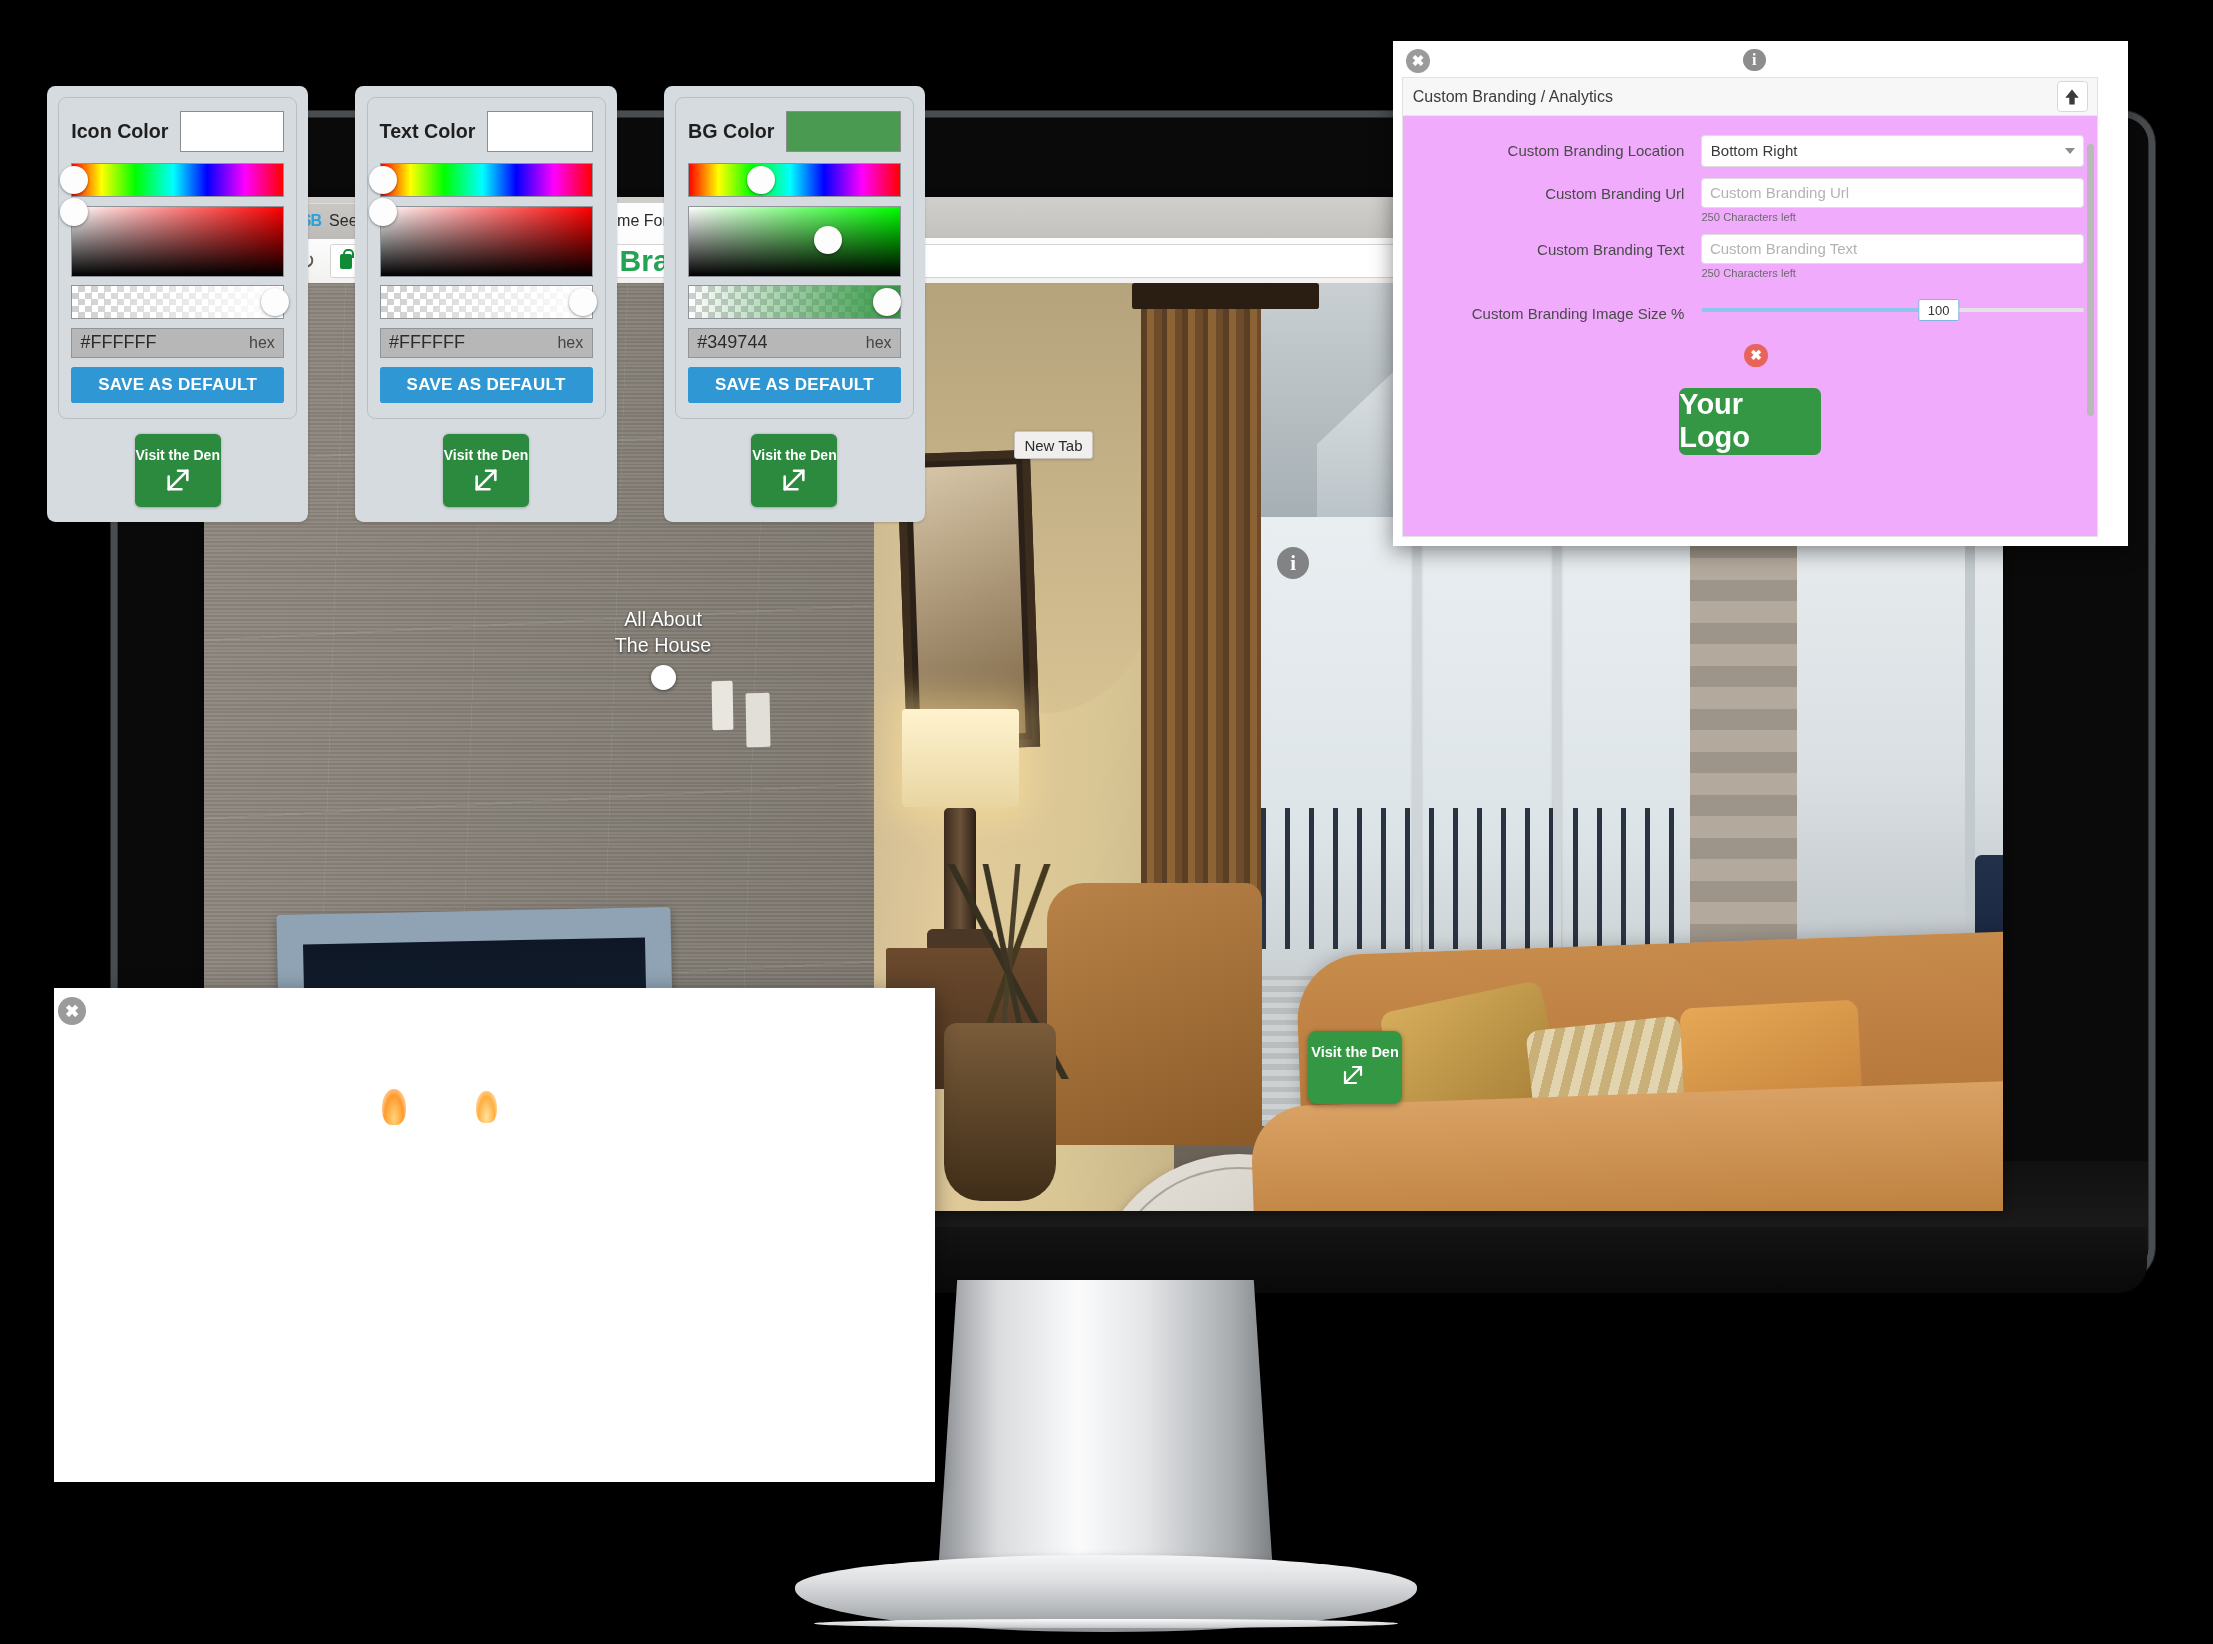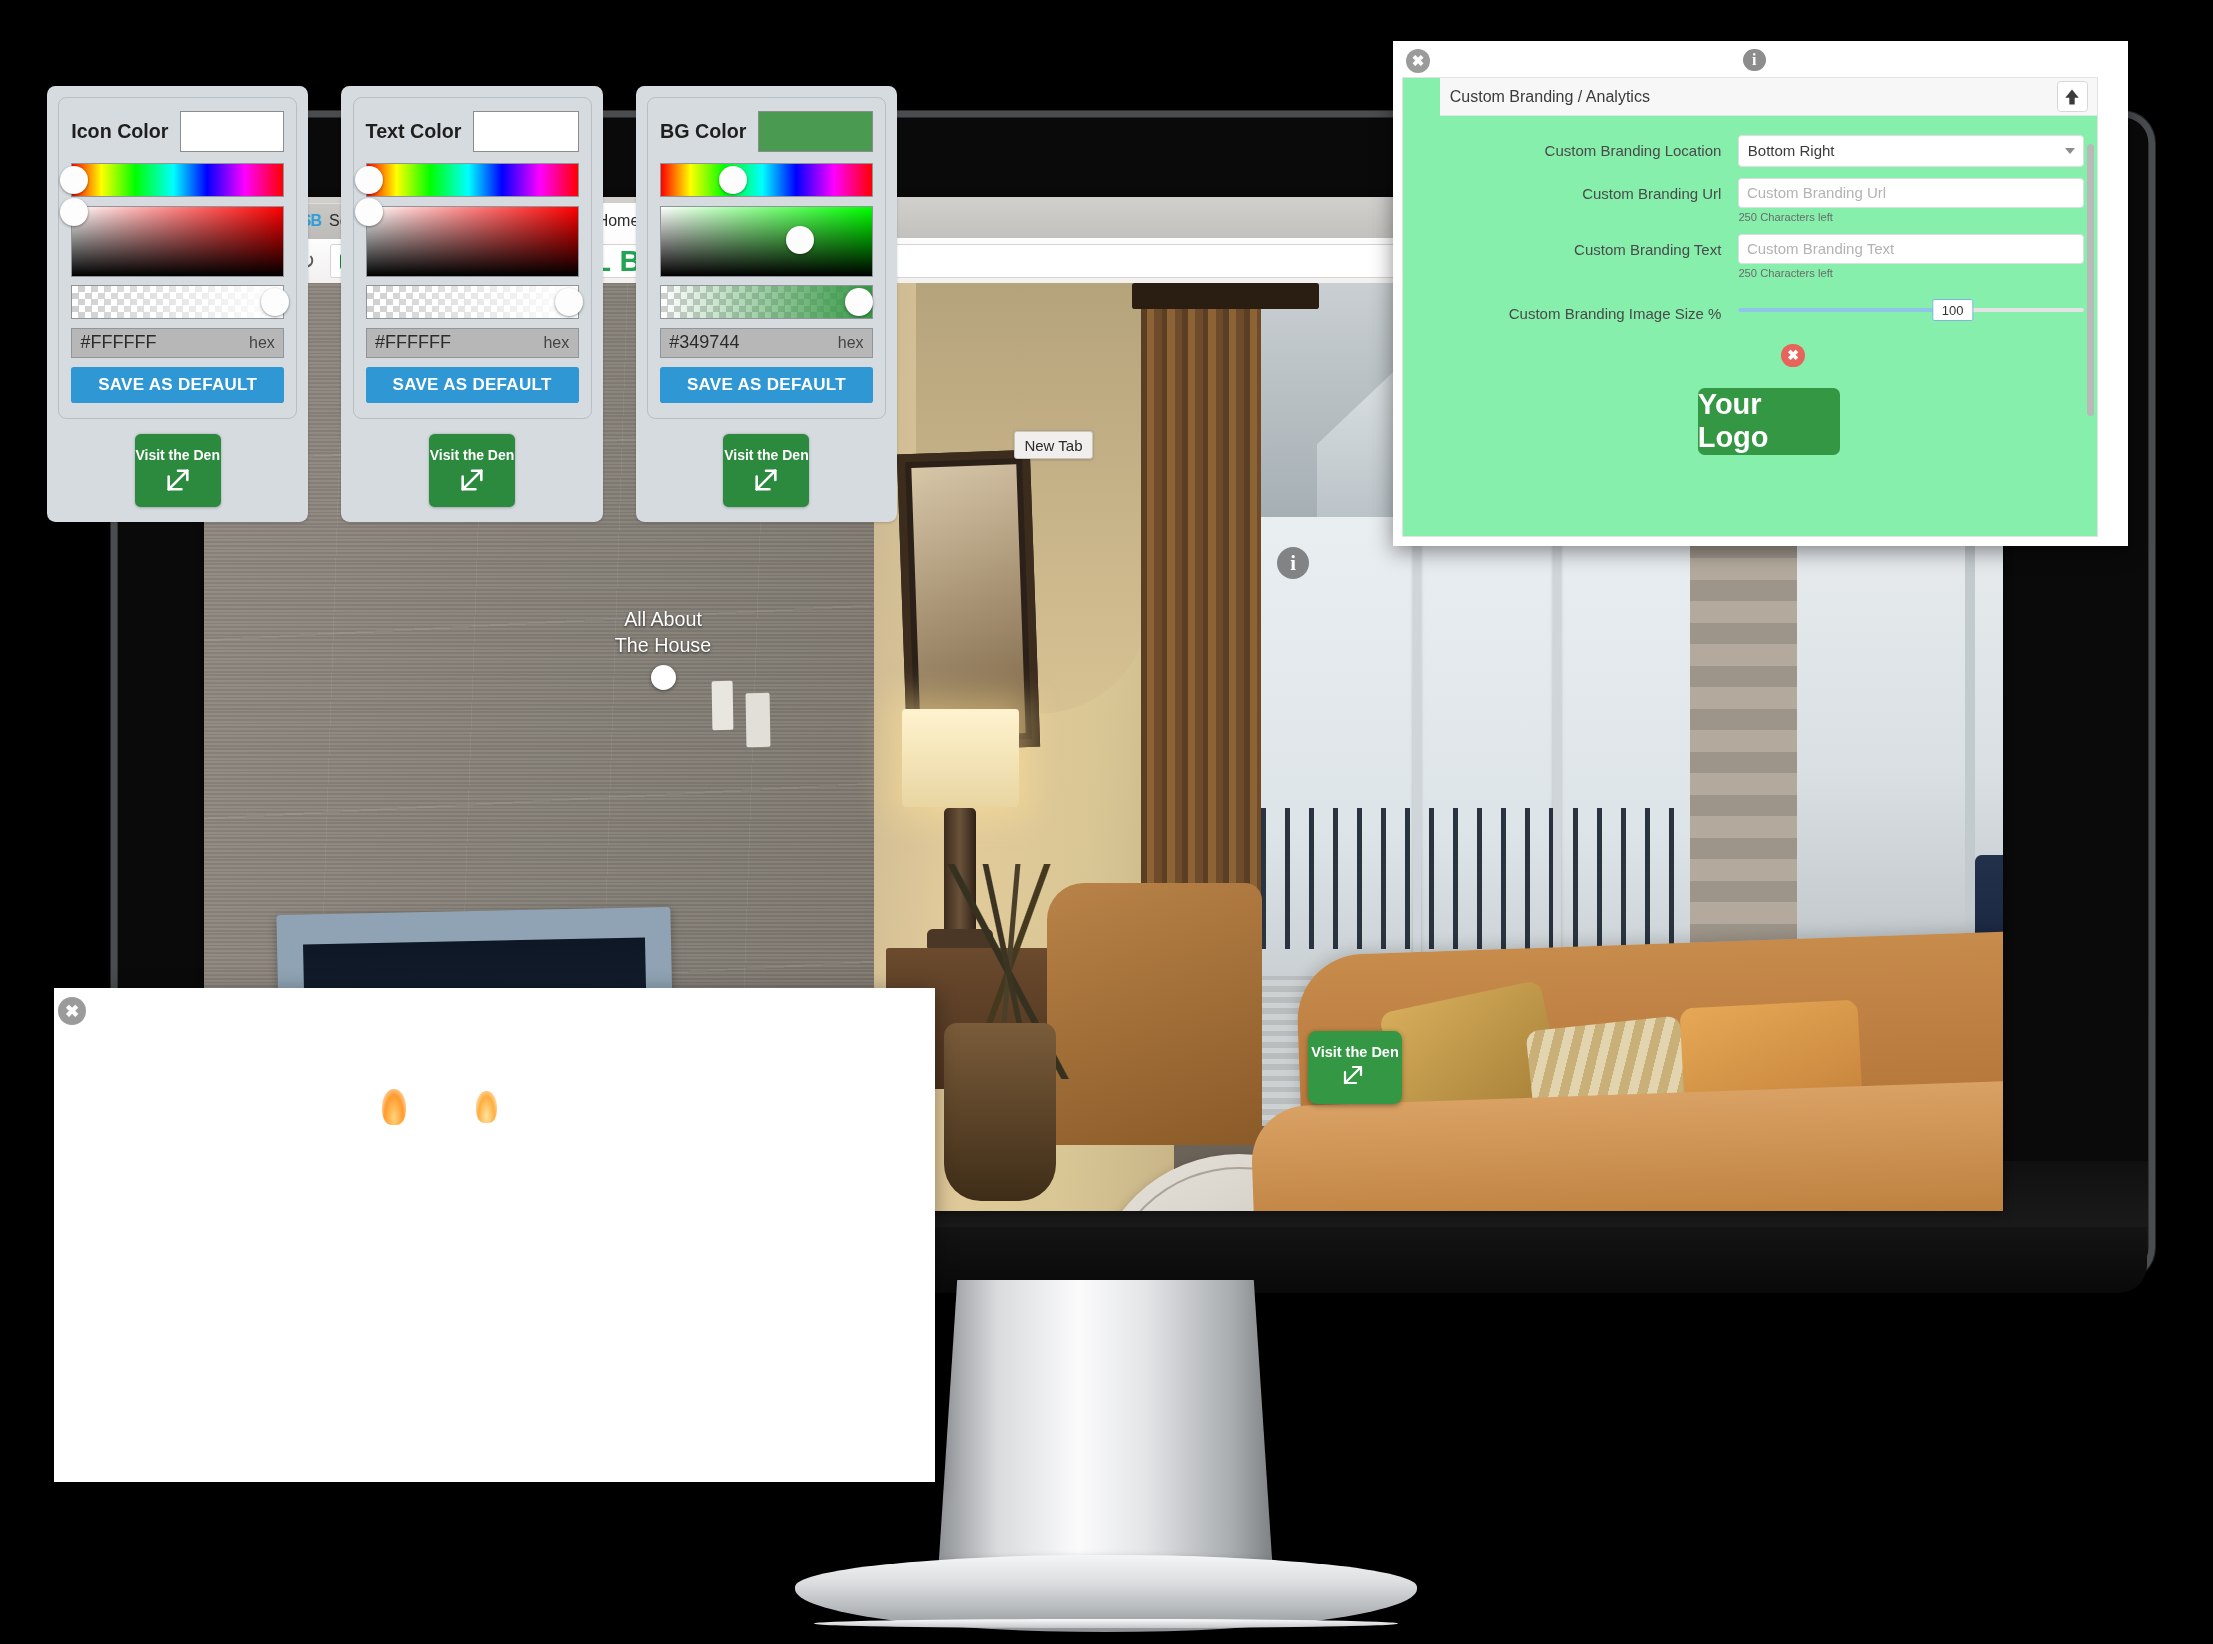--- a/index.html
+++ b/index.html
@@ -177,21 +177,21 @@
   
   #dlg{position:absolute;left:1393px;top:41px;width:735px;height:505px;background:#fff;
        box-shadow:0 4.7px 20.6px rgba(0,0,0,.45);}
   #dlg-top{height:39px;position:relative;}
   #dlg-close{position:absolute;left:13px;top:8.4px;width:24px;height:24px;border-radius:50%;
        background:#9b9b9b;color:#fff;display:flex;align-items:center;justify-content:center;
        font-size:15px;font-weight:bold;}
   #dlg-info{position:absolute;left:350px;top:7.5px;width:22.5px;height:22.5px;border-radius:50%;
        background:#8d8d8d;color:#fff;display:flex;align-items:center;justify-content:center;
        font-size:16px;font-weight:bold;font-family:"Liberation Serif",serif;}
-  #dlg-body{position:absolute;left:9.4px;top:36px;right:30px;bottom:9.4px;border:0.9px solid #e2e2e2;background:#86efac;padding-left:37px;}
+  #dlg-body{position:absolute;left:9.4px;top:36px;right:30px;bottom:9.4px;border:0.9px solid #e2e2e2;background:#f0abfc;}
   #dlg-head{height:37px;background:#f7f7f7;border-bottom:0.9px solid #e6e6e6;display:flex;
        align-items:center;padding:0 9.4px;justify-content:space-between;}
   #dlg-title{font-size:16px;color:#3b3b3b;}
   #upload-btn{width:29px;height:29px;border:0.9px solid #d8d8d8;border-radius:3.7px;background:#fff;
        display:flex;align-items:center;justify-content:center;font-size:21.5px;color:#3b3b3b;line-height:1;}
   #dlg-scroll{position:absolute;right:2.8px;top:66px;width:7.5px;height:272px;border-radius:3.7px;background:#b9b9b9;}
   .frow{display:flex;align-items:flex-start;padding:5.6px 13px 5.6px 0;}
   .flabel{width:281px;text-align:right;padding-right:17px;font-size:15px;color:#4a4a4a;padding-top:7.5px;}
   .fctl{flex:1 1 auto;}
   .finput{height:28px;border:0.9px solid #dedede;border-radius:3.7px;background:#fff;
@@ -214,21 +214,21 @@
        display:flex;align-items:center;justify-content:center;font-size:14px;font-weight:bold;}
   #dlg-logo{margin:20.6px auto 0;width:142px;height:67px;background:#349744;border-radius:6.6px;
        color:#fff;font-size:29px;font-weight:bold;display:flex;align-items:center;justify-content:center;}
 
   
   #cp{position:absolute;left:54px;top:988px;width:881px;height:494px;background:#fff;
       box-shadow:0 4.7px 20.6px rgba(0,0,0,.4);}
   #cp-close{position:absolute;left:58px;top:997px;width:28px;height:28px;border-radius:50%;
       background:#9b9b9b;color:#fff;display:flex;align-items:center;justify-content:center;
       font-size:17px;font-weight:bold;z-index:3;}
-  #cp-row{position:absolute;left:47px;top:86px;display:flex;gap:33px;}
+  #cp-row{position:absolute;left:47px;top:86px;display:flex;gap:47px;}
   .cpcard{width:239px;background:#d5dbdf;border-radius:8.4px;padding:11.2px 11.2px 15px;
       display:flex;flex-direction:column;align-items:center;box-shadow:0 0.9px 2.8px rgba(0,0,0,.18);}
   .cpinner{width:100%;background:#d5dbdf;border:0.9px solid #b7bfc4;border-radius:8.4px;padding:13px 12px 15px;
       box-sizing:border-box;}
   .cptop{display:flex;align-items:center;gap:11.2px;margin-bottom:11.2px;}
   .cplabel{font-size:19.7px;font-weight:bold;color:#1e1e1e;white-space:nowrap;}
   .swatch{flex:1 1 auto;height:39px;border:0.9px solid #8d8d8d;}
   .bar{position:relative;height:32px;border:0.9px solid #8f9598;margin-bottom:8.4px;}
   .huebar{background:linear-gradient(90deg,#ff0000,#ffff00 14%,#00ff00 30%,#00ffff 48%,#0000ff 64%,#ff00ff 82%,#ff0000 100%);}
   .satbox{height:69px;}

